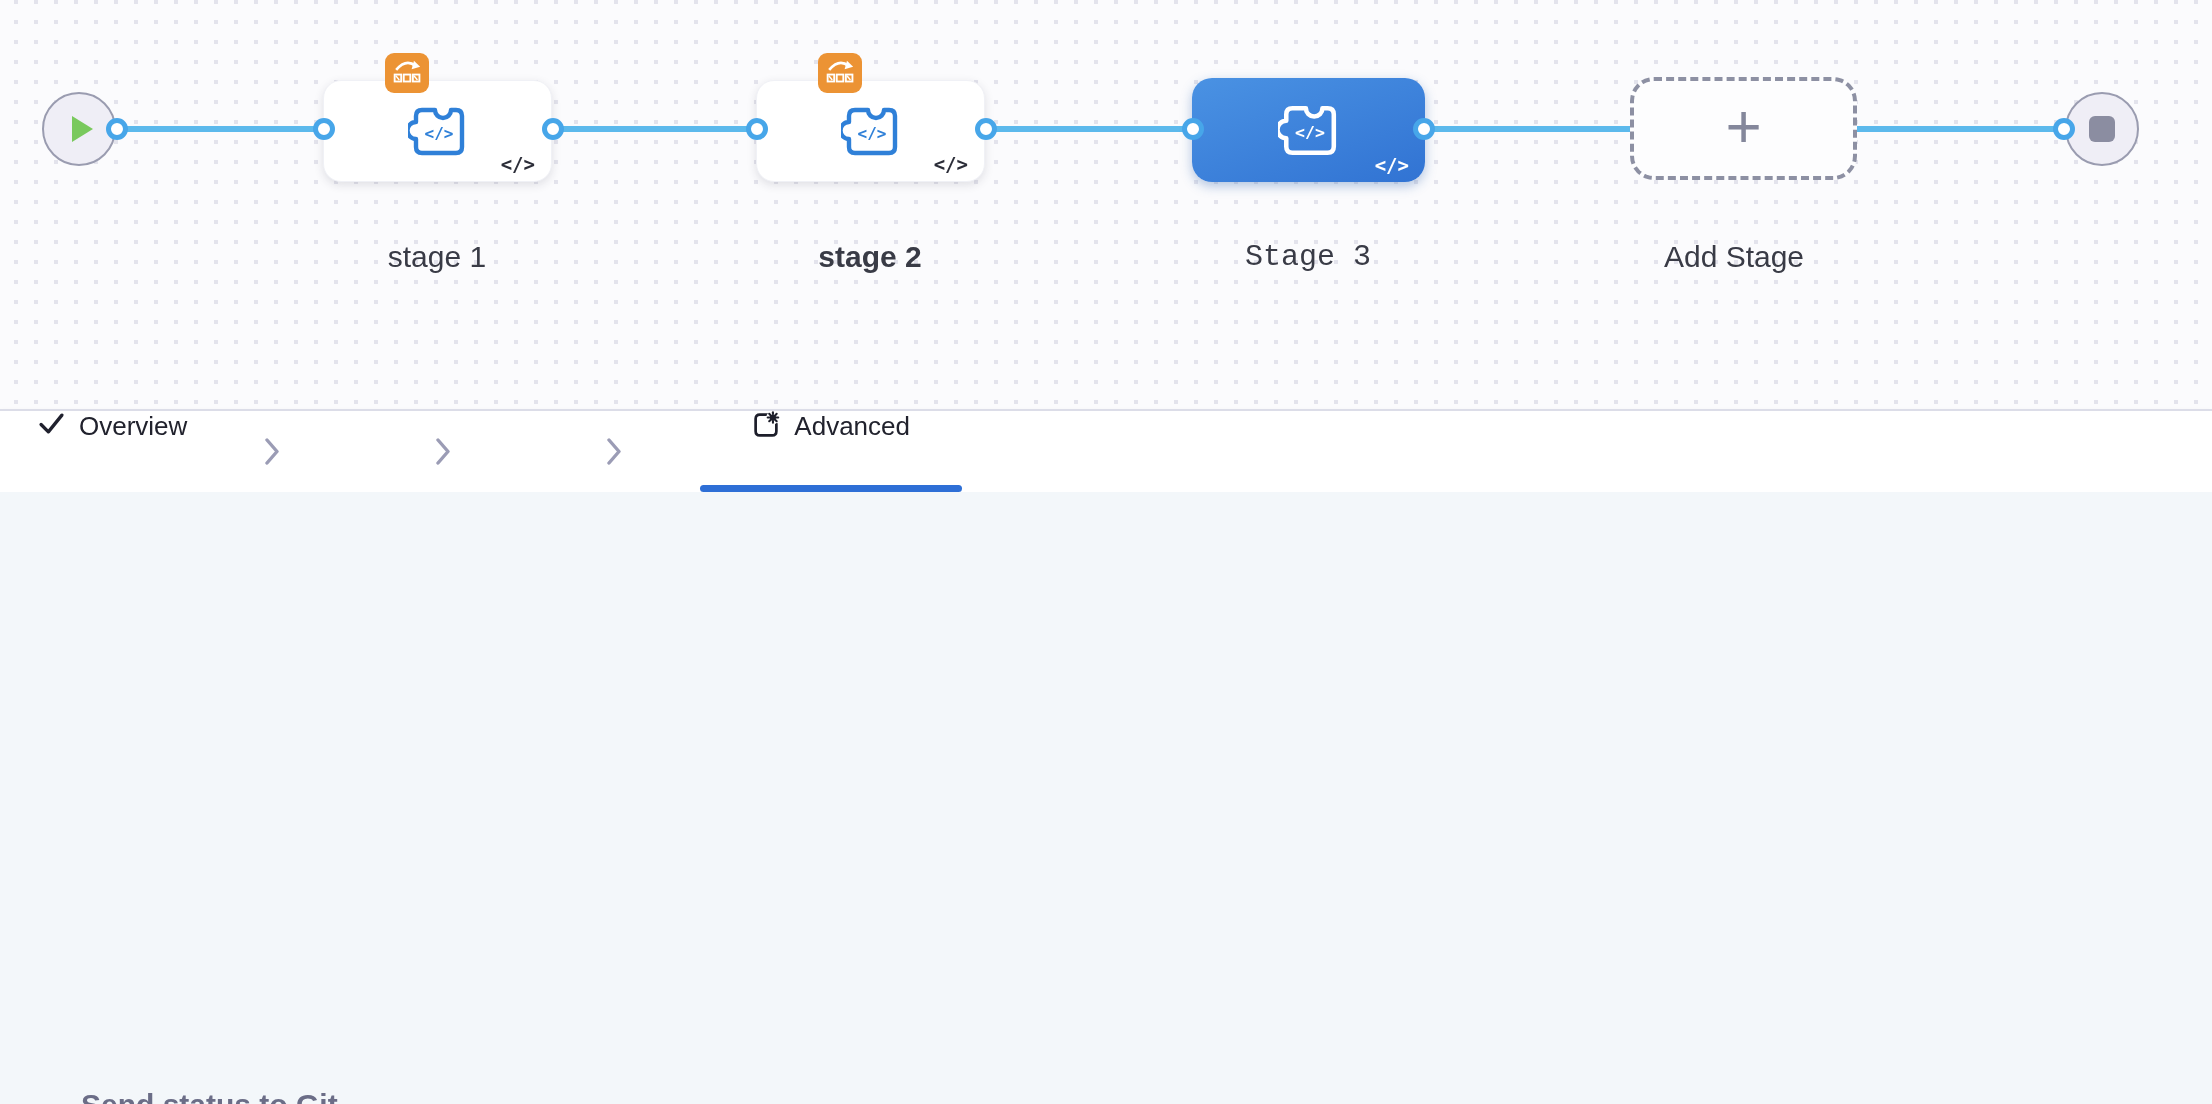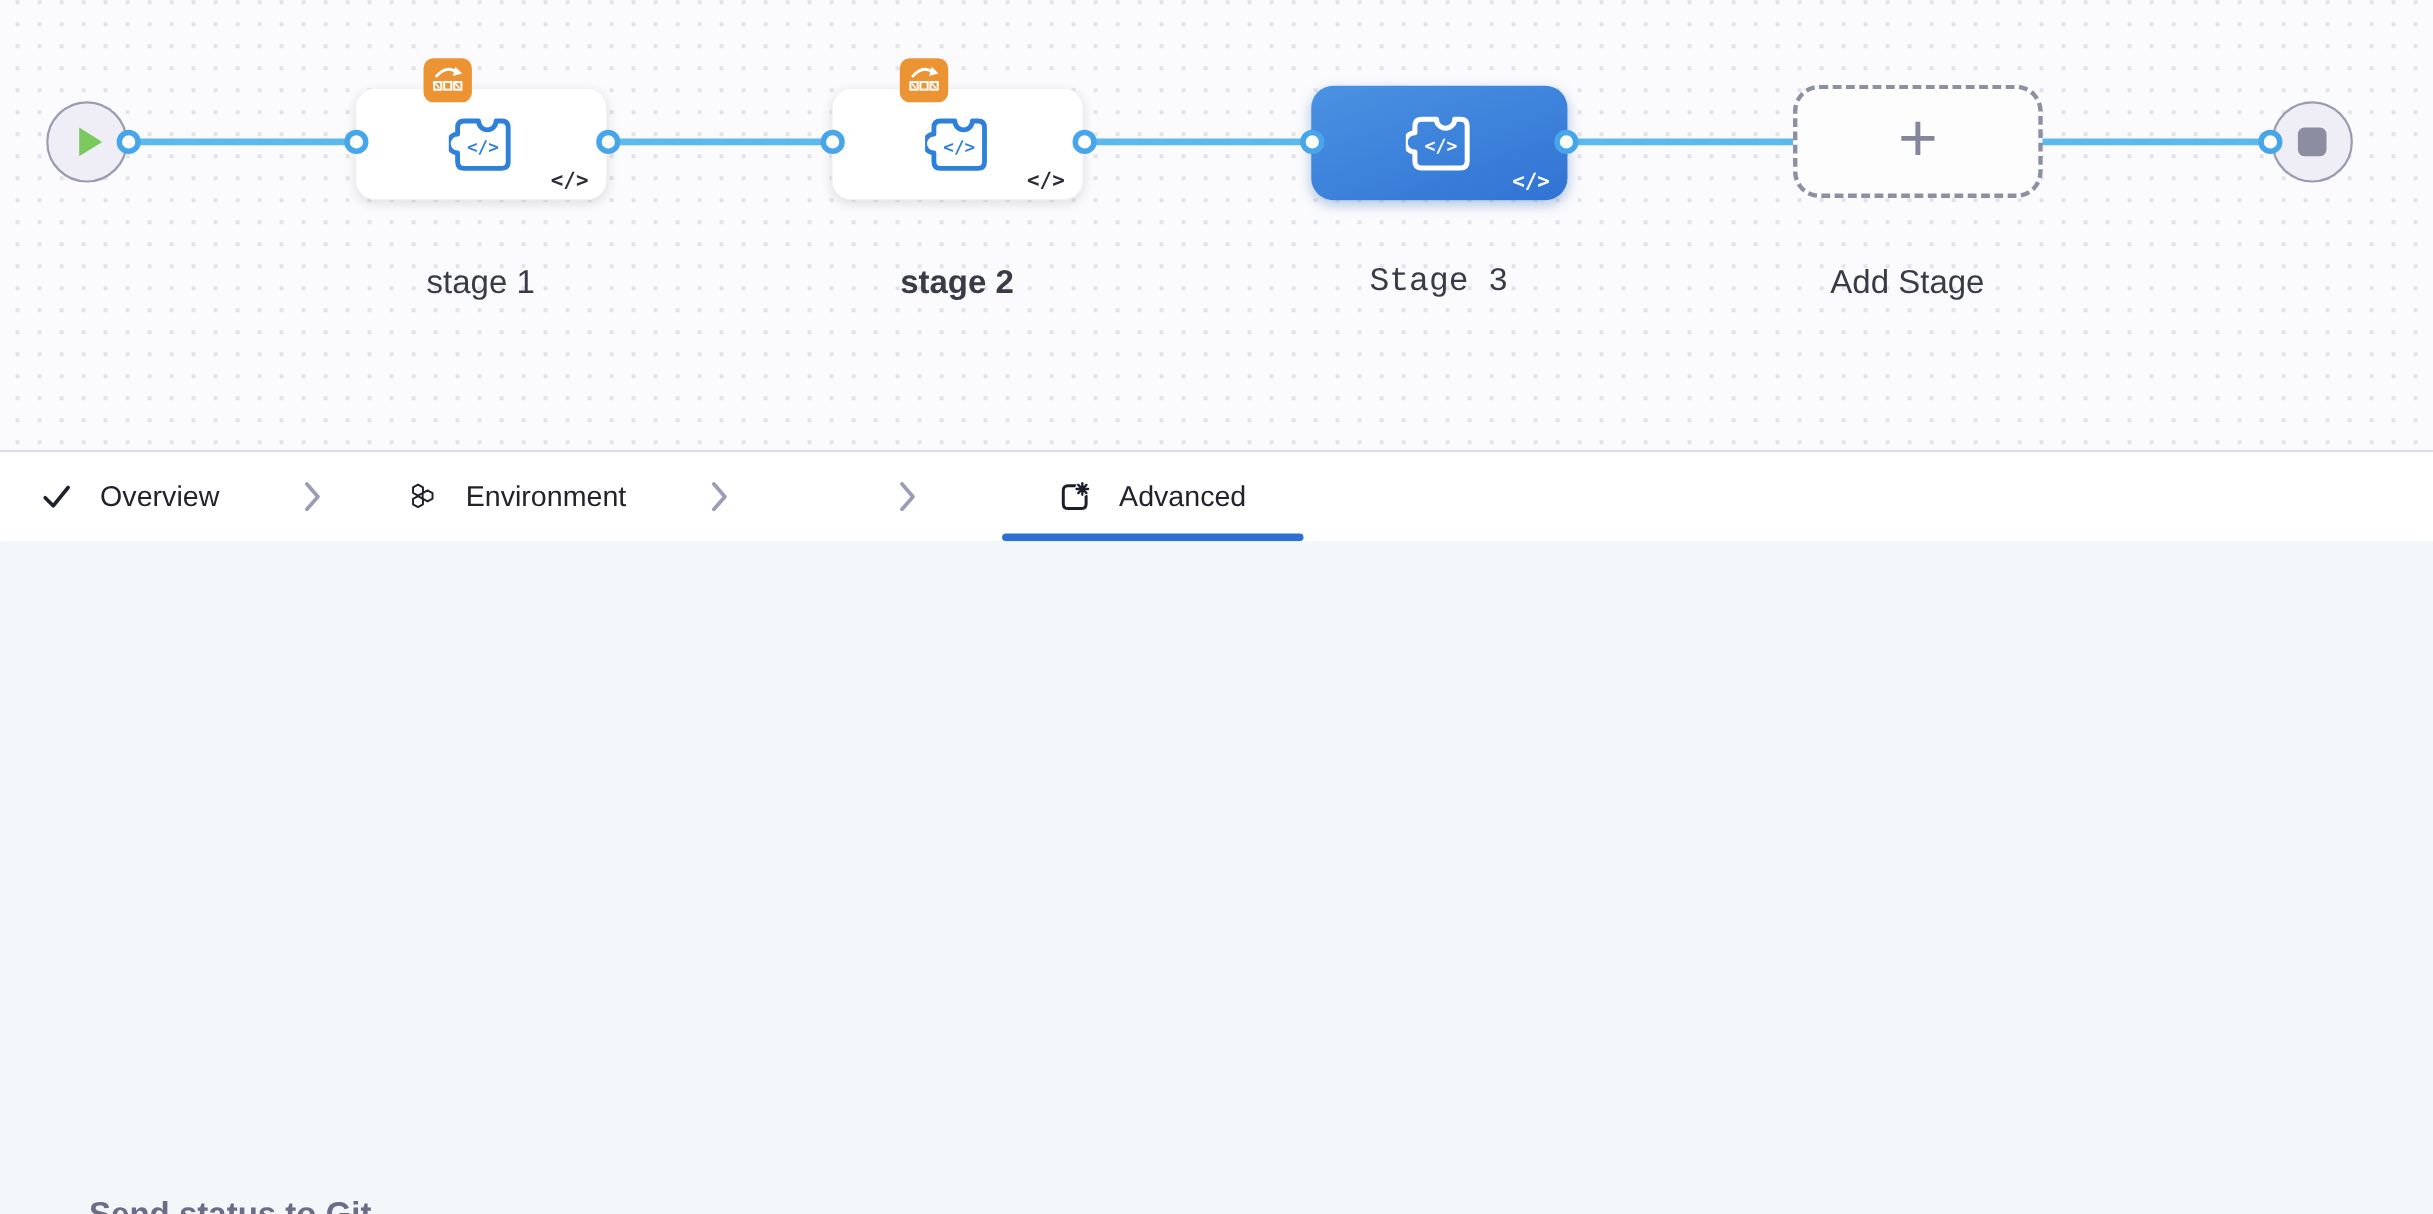--- a/index.html
+++ b/index.html
@@ -36,21 +36,21 @@
           background:#ec9334; display:flex; align-items:center; justify-content:center; }
   .add-node { position:absolute; left:1630px; top:77px; width:227px; height:103px; border-radius:24px;
           background:#fdfdfe; border:4px dashed #8d90a3; display:flex; align-items:center; justify-content:center; }
   .plus-glyph { font-size:62px; font-weight:200; color:#84879b; line-height:1; margin-top:-6px; }
   .stage-label { position:absolute; top:240px; transform:translateX(-50%); font-size:30px; color:#393b46; }
 
   
   .tabbar { position:absolute; left:0; top:409px; width:2212px; height:83px; background:#fff;
           border-top:2px solid #dcdde8; box-shadow:0 3px 6px rgba(40,41,61,.07);
           display:flex; align-items:center; padding-left:38px; }
-  .tab { display:flex; align-items:center; gap:26px; font-size:26px; color:#21222d; height:100%; }
+  .tab { display:flex; align-items:flex-start; gap:14px; font-size:26px; color:#21222d; height:100%; }
   .tab-sep { margin:0 78px; display:flex; align-items:center; }
   .tab.active { position:relative; padding:0 52px; font-weight:normal; }
   .tab.active::after { content:""; position:absolute; left:0; right:0; bottom:0; height:7px;
           border-radius:4px; background:#2e6fd6; }
 
   
   .content { position:absolute; left:0; top:492px; width:2212px; height:612px; background:#f3f7fa; }
   .panel-title { position:absolute; left:81px; top:596px; font-size:30px; font-weight:bold; color:#6b6d87; }
 </style>
 </head>
@@ -146,28 +146,20 @@
       </svg>
       <span>Overview</span>
     </div>
 
     <span class="tab-sep">
       <svg width="15" height="27" viewBox="0 0 15 27">
           <path d="M 2 2 L 12 13.5 L 2 25" stroke="#9b9cb5" stroke-width="3.4" fill="none" stroke-linecap="round" stroke-linejoin="round"></path>
         </svg>
     </span>
 
-    <div class="tab">
-      <svg width="27" height="27" viewBox="0 0 27 27">
-        <polygon points="10,2.5 14.5,5 14.5,10 10,12.5 5.5,10 5.5,5" fill="none" stroke="#20212e" stroke-width="1.8" stroke-linejoin="round"></polygon>
-        <polygon points="10,13 14.5,15.5 14.5,20.5 10,23 5.5,20.5 5.5,15.5" fill="none" stroke="#20212e" stroke-width="1.8" stroke-linejoin="round"></polygon>
-        <polygon points="18.7,7.8 23.2,10.3 23.2,15.3 18.7,17.8 14.2,15.3 14.2,10.3" fill="none" stroke="#20212e" stroke-width="1.8" stroke-linejoin="round"></polygon>
-      </svg>
-      <span>Environment</span>
-    </div>
 
     <span class="tab-sep">
       <svg width="15" height="27" viewBox="0 0 15 27">
           <path d="M 2 2 L 12 13.5 L 2 25" stroke="#9b9cb5" stroke-width="3.4" fill="none" stroke-linecap="round" stroke-linejoin="round"></path>
         </svg>
     </span>
 
 
     <span class="tab-sep">
       <svg width="15" height="27" viewBox="0 0 15 27">

